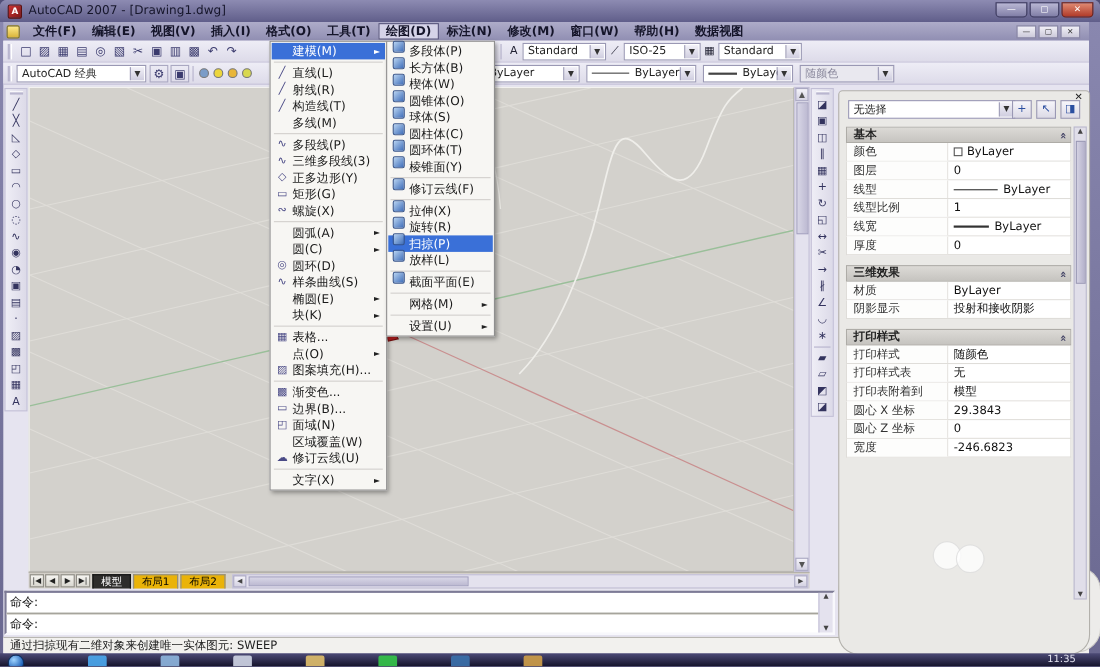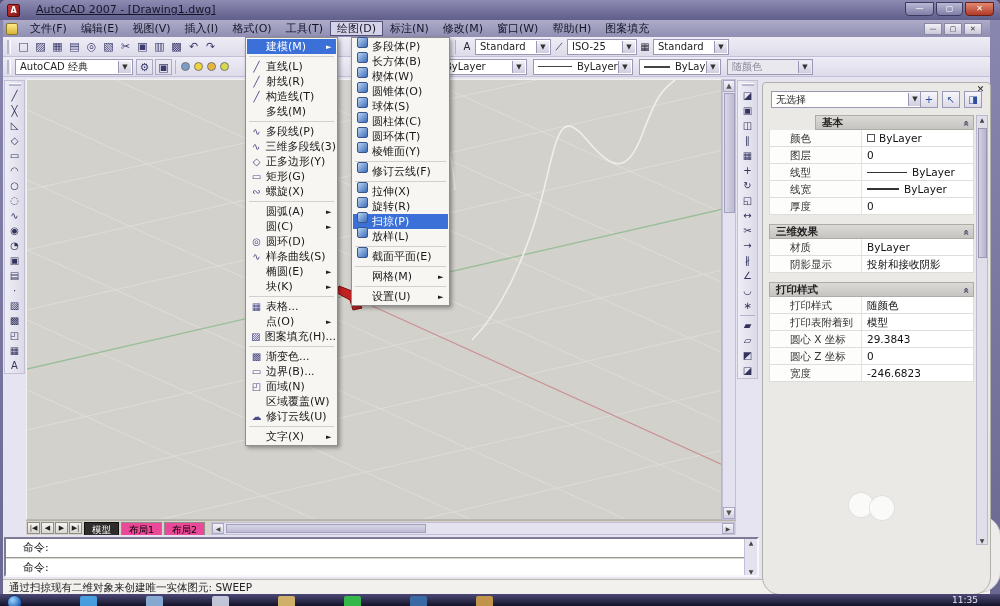--- a/index.html
+++ b/index.html
@@ -3,30 +3,30 @@
 <meta charset="utf-8">
 <style>
   html,body{margin:0;padding:0;background:#514f77;overflow:hidden;}
   *{box-sizing:border-box;font-family:"DejaVu Sans","Liberation Sans",sans-serif;}
   #screen{position:relative;width:1000px;height:606px;background:#514f77;overflow:hidden;}
 
   
   #frame{position:absolute;left:0;top:0;right:0;bottom:12px;background:linear-gradient(#8a88b0,#6a6890);border-radius:6px 6px 0 0;}
   #titlebar{position:absolute;left:0;top:0;width:1000px;height:20px;background:linear-gradient(#9visible 0,#000 0);background:linear-gradient(#8d8bb2,#605e8a);border-radius:6px 6px 0 0;color:#16162b;font-size:11px;}
   #title-icon{position:absolute;left:7px;top:4px;width:13px;height:13px;background:linear-gradient(135deg,#c33,#801818);border:1px solid #5a0f0f;border-radius:2px;color:#fff;font-size:8px;line-height:11px;text-align:center;font-weight:bold;}
-  #title-text{position:absolute;left:36px;top:3px;white-space:nowrap;text-decoration:underline;}
+  #title-text{position:absolute;left:26px;top:3px;white-space:nowrap;}
   .capbtn{position:absolute;top:2px;height:14px;border:1px solid #3c3a5e;border-radius:0 0 4px 4px;background:linear-gradient(#b9b7d4,#807ea6);color:#fff;font-size:8px;line-height:12px;text-align:center;}
   #btn-min{left:905px;width:29px;}
   #btn-max{left:936px;width:27px;}
   #btn-close{left:965px;width:29px;background:linear-gradient(#e08a72,#b03a28);border-color:#6e1d12;}
 
   
   #menubar{position:absolute;left:3px;right:10px;top:20px;height:17px;background:linear-gradient(#aeacc9,#908eb2);font-size:11px;color:#15152a;display:flex;align-items:center;}
   #mdi-icon{width:12px;height:12px;margin:0 5px 0 3px;background:linear-gradient(#ffe98a,#d9b43a);border:1px solid #8a7a20;border-radius:2px;}
-  .mb-item{padding:1px 7px;height:15px;line-height:14px;white-space:nowrap;}
+  .mb-item{padding:1px 7px;height:15px;line-height:14px;white-space:nowrap;font-weight:bold;}
   .mb-item.hl{background:#d5d3e8;border:1px solid #55537a;padding:0 6px;}
   #mdi-btns{position:absolute;right:8px;top:3px;display:flex;gap:2px;}
   .mdibtn{width:18px;height:12px;background:linear-gradient(#f2f1f7,#cbc9da);border:1px solid #8a88a5;font-size:7px;line-height:10px;text-align:center;color:#333;}
 
   
   #client{position:absolute;left:3px;right:10px;top:37px;bottom:0;background:#e6e4f0;}
 
   
   .toolbar{position:absolute;left:0;right:0;height:20px;background:linear-gradient(#eeedf6,#dddbe9);border-bottom:1px solid #c2bfd6;display:flex;align-items:center;font-size:10px;}
   #toolbar1{top:0;}
@@ -54,60 +54,60 @@
 
   
   #viewport{position:absolute;left:23px;top:42px;width:696px;height:441px;background:#d3d1cc;border:1px solid #b9b7b2;border-top-color:#f3f2ef;border-left-color:#f3f2ef;overflow:hidden;}
   #vscroll{position:absolute;left:719px;top:42px;width:14px;height:441px;background:#e4e2ee;border:1px solid #c2bfd6;font-size:7px;color:#555;}
   .scr-arr{position:absolute;left:0;width:12px;height:12px;background:linear-gradient(#f4f3f9,#d4d2e2);border:1px solid #aaa8c2;text-align:center;line-height:11px;}
   #vthumb{position:absolute;left:1px;top:13px;width:11px;height:120px;background:linear-gradient(90deg,#d8d6e6,#bdbad2);border:1px solid #a3a0be;}
 
   
   #tabsrow{position:absolute;left:23px;top:483px;width:710px;height:15px;background:#d6d3cc;border-top:1px solid #b5b2aa;display:flex;align-items:center;font-size:9.5px;}
   .navbtn{width:13px;height:12px;background:linear-gradient(#f6f5f1,#d9d7d0);border:1px solid #8f8d86;text-align:center;line-height:11px;font-size:7px;color:#222;margin-left:1px;}
-  .tab{height:13px;padding:0 7px;border:1px solid #8f8d86;border-bottom:none;background:#ec4899;margin-left:2px;line-height:13px;}
+  .tab{height:13px;padding:0 7px;border:1px solid #8f8d86;border-bottom:none;background:#eab308;margin-left:2px;line-height:13px;}
   .tab.active{background:#2e2d2b;color:#fff;border-color:#111;}
   #hscroll{position:absolute;left:185px;top:1px;width:524px;height:13px;background:#e4e2ee;border:1px solid #c2bfd6;}
   #hthumb{position:absolute;left:14px;top:1px;width:200px;height:9px;background:linear-gradient(#d8d6e6,#bdbad2);border:1px solid #a3a0be;}
   .hs-arr{position:absolute;top:0;width:12px;height:11px;background:linear-gradient(#f4f3f9,#d4d2e2);border:1px solid #aaa8c2;text-align:center;line-height:10px;font-size:6px;color:#444;}
 
   
   #cmdwin{position:absolute;left:1px;top:500px;width:755px;height:40px;background:#fff;border:2px solid;border-color:#7d7b96 #f8f8fc #f8f8fc #7d7b96;font-size:11px;color:#111;}
-  .cmdline{position:absolute;left:3px;height:16px;line-height:16px;margin-left:14px;}
+  .cmdline{position:absolute;left:3px;height:16px;line-height:16px;}
   #cmd-div{position:absolute;left:0;right:13px;top:18px;height:2px;background:#d8d6d0;border-top:1px solid #9a9890;}
   #cmdscroll{position:absolute;right:0;top:0;bottom:0;width:13px;background:#e4e2ee;border-left:1px solid #c2bfd6;font-size:6px;color:#444;}
 
   
   #statusbar{position:absolute;left:0;right:0;top:542px;height:15px;background:#f2f1ee;border-top:1px solid #b9b7b2;font-size:10.5px;color:#222;line-height:14px;padding-left:6px;}
 
   
   #palette{position:absolute;left:759px;top:45px;width:229px;height:513px;background:#eae9e6;border:1px solid #b2b0ab;border-radius:4px 4px 18px 18px;font-size:10.5px;}
   #pal-close{position:absolute;right:4px;top:1px;width:11px;height:11px;font-size:9px;line-height:11px;text-align:center;color:#222;}
   #pal-top{position:absolute;left:8px;top:8px;right:8px;height:18px;}
   #pal-combo{position:absolute;left:0;top:0;width:152px;height:17px;}
   .palbtn{position:absolute;top:0;width:18px;height:17px;background:linear-gradient(#f7f6fb,#dcdae6);border:1px solid #9a98b4;text-align:center;line-height:15px;font-size:10px;color:#2b4fa0;}
   #pal-body{position:absolute;left:6px;top:32px;width:205px;bottom:14px;overflow:hidden;}
   .psec-h{height:15px;background:linear-gradient(#dcdad6,#c6c4c0);border:1px solid #aeaca7;font-weight:bold;color:#222;padding:0 6px;line-height:13px;position:relative;margin-top:9px;}
-  .psec-h:first-child{margin-top:0;margin-left:46px;}
+  .psec-h:first-child{margin-top:0;}
   .collapse{position:absolute;right:4px;top:1px;transform:rotate(90deg);color:#446;font-size:10px;}
   .prow{height:17px;display:flex;border:1px solid #dfddd9;border-top:none;background:#fff;}
-  .plabel{width:92px;padding-left:20px;line-height:16px;color:#333;border-right:1px solid #e6e4e0;background:#fdfdfc;white-space:nowrap;overflow:hidden;}
+  .plabel{width:92px;padding-left:6px;line-height:16px;color:#333;border-right:1px solid #e6e4e0;background:#fdfdfc;white-space:nowrap;overflow:hidden;}
   .pval{flex:1;padding-left:5px;line-height:16px;color:#111;display:flex;align-items:center;white-space:nowrap;overflow:hidden;}
   .pre{display:none;}
   .pre.swatch{display:inline-block;width:8px;height:8px;border:1px solid #555;background:#fff;margin-right:4px;}
   .pre.line{display:inline-block;width:40px;height:1px;background:#333;margin-right:5px;}
   .pre.wline{display:inline-block;width:32px;height:2px;background:#333;margin-right:5px;}
   #pal-scroll{position:absolute;right:2px;top:32px;width:12px;height:430px;background:#e0dee9;border:1px solid #bbb9cc;font-size:6px;color:#444;}
   #pal-thumb{position:absolute;left:1px;top:12px;width:9px;height:130px;background:linear-gradient(90deg,#d4d2e2,#b5b2cc);border:1px solid #9a98b4;}
   .wmark{position:absolute;border-radius:50%;background:rgba(255,255,255,.75);border:1px solid rgba(200,200,200,.5);}
   #blob{position:absolute;left:759px;top:478px;width:239px;height:78px;background:#edecea;border:1px solid #cfcdc8;border-radius:22px;}
 
   
   .popup{position:absolute;background:#f7f6f3;border:1px solid #8f8f8f;box-shadow:2px 2px 4px rgba(0,0,0,.35);padding:1px;font-size:11px;color:#1a1a1a;z-index:50;}
-  #draw-menu{left:242px;top:0px;width:93px;}
+  #draw-menu{left:242px;top:0px;width:107px;}
   #model-submenu{left:348px;top:0px;width:99px;}
   .mi{height:15px;display:flex;align-items:center;position:relative;}
   .mi-ico{width:19px;text-align:center;font-size:10px;color:#4a4a86;line-height:15px;}
   .has-icon .mi-ico{font-size:0;}
   .has-icon .mi-ico::after{content:"";display:inline-block;width:9px;height:9px;background:linear-gradient(135deg,#b8d4f2,#3e6cb8);border:1px solid #38568c;border-radius:2px;}
   .mi-label{flex:1;white-space:nowrap;}
   .mi-arrow{display:none;width:10px;font-size:7px;color:#222;}
   .has-arrow .mi-arrow{display:block;}
   .mi.hl{background:#3a70d8;color:#fff;}
   .mi.hl .mi-ico,.mi.hl .mi-arrow{color:#fff;}
@@ -145,21 +145,21 @@
         <span class="mb-item">编辑(E)</span>
         <span class="mb-item">视图(V)</span>
         <span class="mb-item">插入(I)</span>
         <span class="mb-item">格式(O)</span>
         <span class="mb-item">工具(T)</span>
         <span class="mb-item hl">绘图(D)</span>
         <span class="mb-item">标注(N)</span>
         <span class="mb-item">修改(M)</span>
         <span class="mb-item">窗口(W)</span>
         <span class="mb-item">帮助(H)</span>
-        <span class="mb-item">图案填充</span>
+        <span class="mb-item">数据视图</span>
       </div>
 
     <div id="client">
 
       <div class="toolbar" id="toolbar1">
         <span class="grip"></span>
         <span style="display:flex;align-items:center;">
 
         <span class="tbico">□</span>
             <span class="tbico">▨</span>
@@ -381,20 +381,26 @@
                 </span>
               </div>
               <div class="prow">
                 <span class="plabel">线型</span>
                 <span class="pval">
                   <i class="pre line"></i>
                   <span>ByLayer</span>
                 </span>
               </div>
               <div class="prow">
+                <span class="plabel">线型比例</span>
+                <span class="pval">
+                  <span>1</span>
+                </span>
+              </div>
+              <div class="prow">
                 <span class="plabel">线宽</span>
                 <span class="pval">
                   <i class="pre wline"></i>
                   <span>ByLayer</span>
                 </span>
               </div>
               <div class="prow">
                 <span class="plabel">厚度</span>
                 <span class="pval">
                   <span>0</span>
@@ -425,20 +431,26 @@
           <div class="psec-h">
             <span>打印样式</span>
             <span class="collapse">«</span>
           </div>
           <div>
 
           <div class="prow">
                 <span class="plabel">打印样式</span>
                 <span class="pval">
                   <span>随颜色</span>
+                </span>
+              </div>
+              <div class="prow">
+                <span class="plabel">打印样式表</span>
+                <span class="pval">
+                  <span>无</span>
                 </span>
               </div>
               <div class="prow">
                 <span class="plabel">打印表附着到</span>
                 <span class="pval">
                   <span>模型</span>
                 </span>
               </div>
             </div>
 

